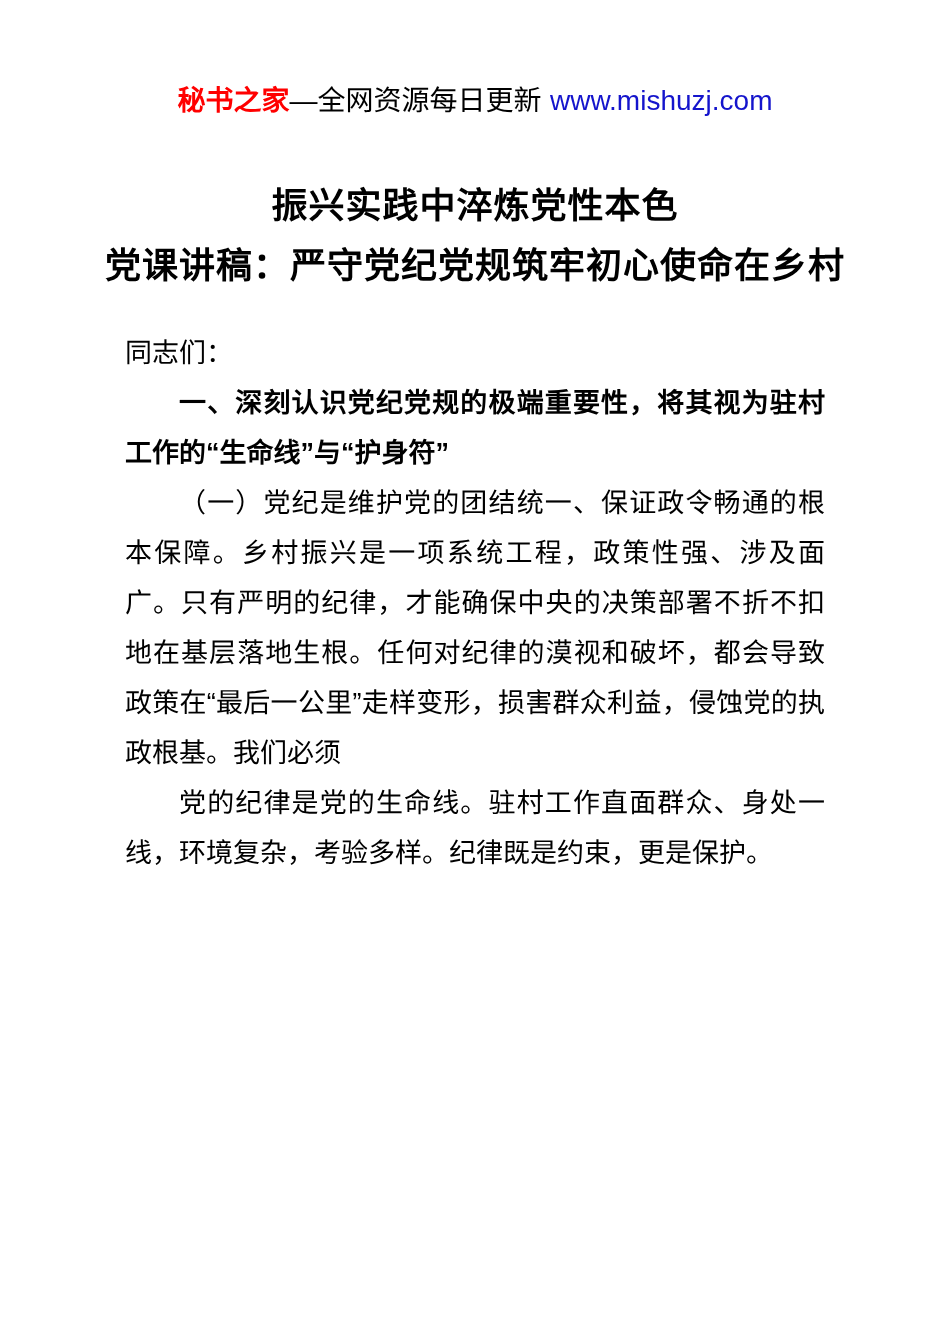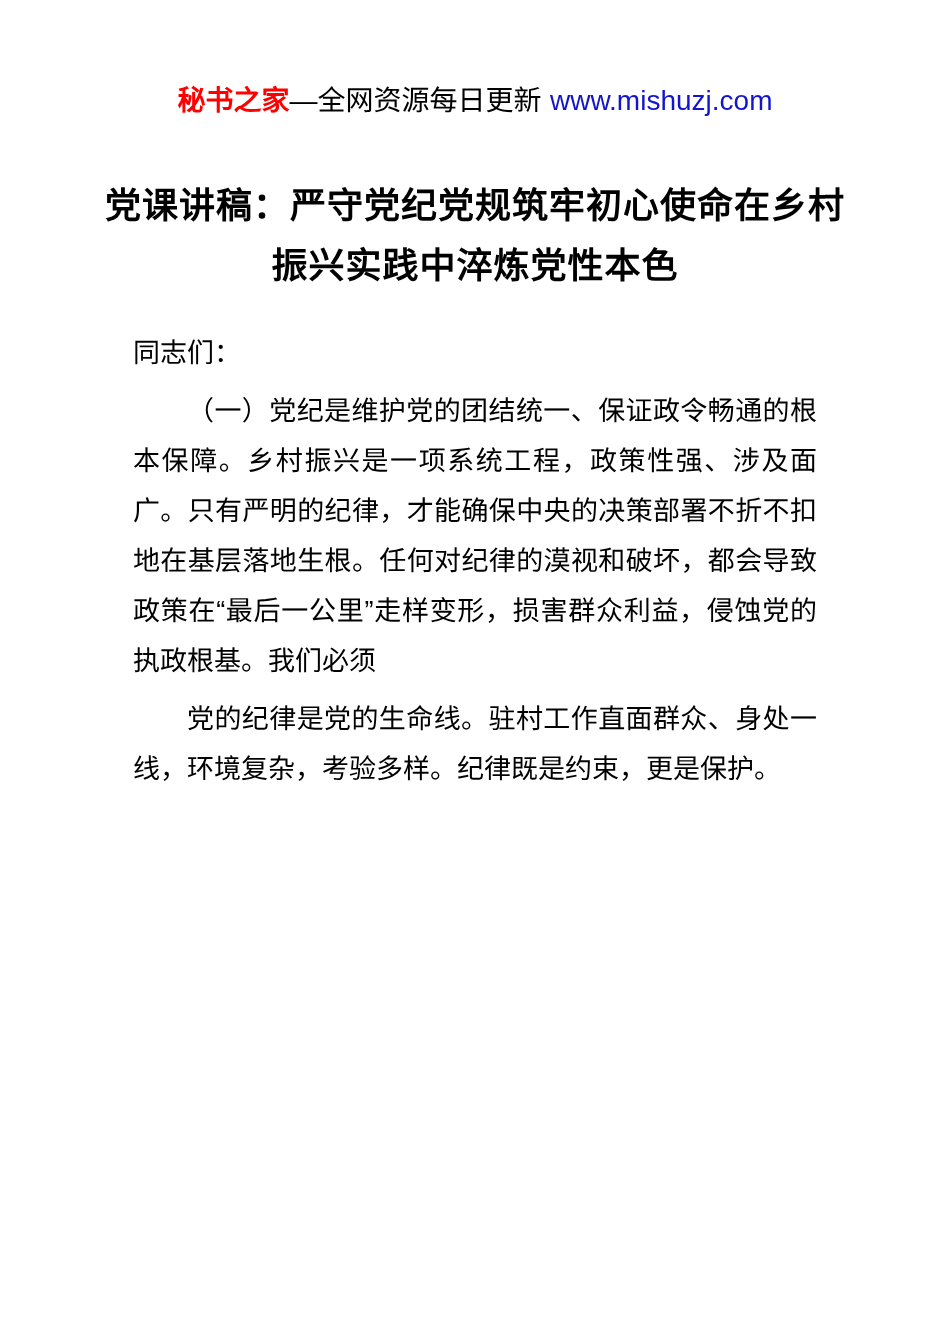--- a/index.html
+++ b/index.html
@@ -46,44 +46,45 @@
     line-height: 60px;
     letter-spacing: 1px;
   }
   .doc-body {
     margin: 32px auto 0 auto;
     width: 700px;
     font-size: 27px;
     line-height: 50px;
   }
   .para {
-    margin: 8px;
+    margin: 0;
     text-align: justify;
     text-justify: inter-ideograph;
   }
   .para.indent {
     text-indent: 2em;
   }
   .bold {
     font-weight: bold;
   }
 </style>
 </head>
 <body>
 
 <div class="page">
 
   <div class="site-header">
     <span class="brand">秘书之家</span><span class="tagline">—全网资源每日更新</span><span class="url">www.mishuzj.com</span>
   </div>
 
   <div class="doc-title">
+    <div>振兴实践中淬炼党性本色</div>
     <div>党课讲稿：严守党纪党规筑牢初心使命在乡村</div>
-    <div>振兴实践中淬炼党性本色</div>
   </div>
 
   <div class="doc-body">
       <p class="para"><span>同志们：</span></p>
+      <p class="para indent"><span class="bold">一、深刻认识党纪党规的极端重要性，将其视为驻村工作的“生命线”与“护身符”</span></p>
       <p class="para indent"><span>（一）党纪是维护党的团结统一、保证政令畅通的根本保障。乡村振兴是一项系统工程，政策性强、涉及面广。只有严明的纪律，才能确保中央的决策部署不折不扣地在基层落地生根。任何对纪律的漠视和破坏，都会导致政策在“最后一公里”走样变形，损害群众利益，侵蚀党的执政根基。我们必须</span></p>
       <p class="para indent"><span>党的纪律是党的生命线。驻村工作直面群众、身处一线，环境复杂，考验多样。纪律既是约束，更是保护。</span></p>
     </div>
 
 </div>
 
 </body></html>

